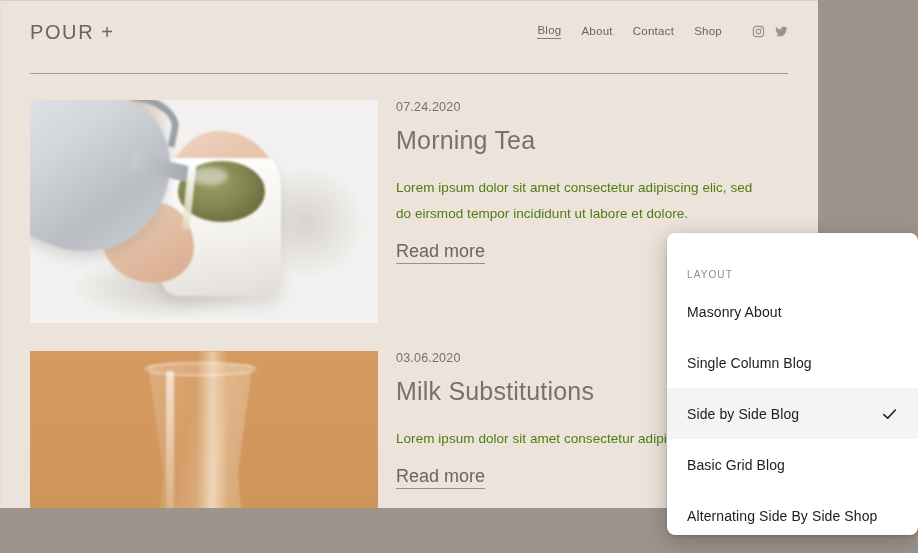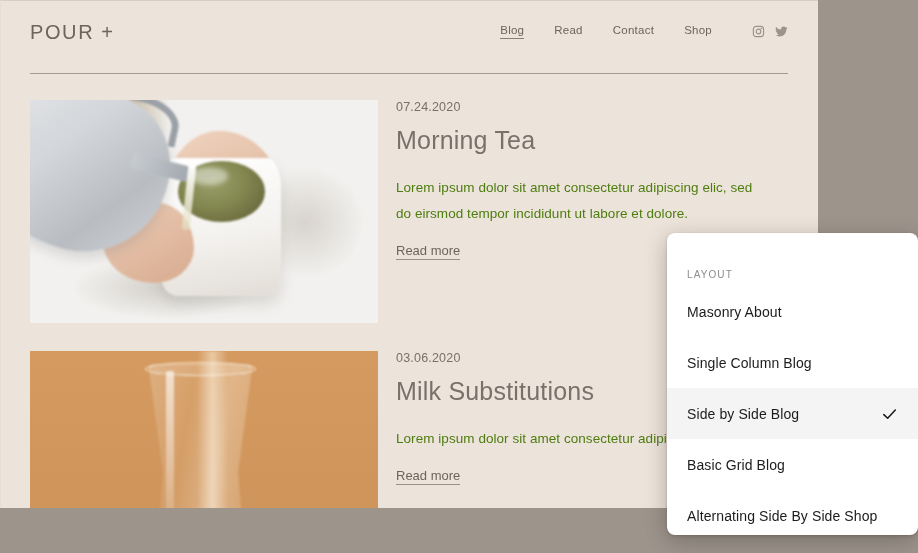--- a/index.html
+++ b/index.html
@@ -55,21 +55,22 @@
     color: #6f635c;
     font-weight: 400;
     white-space: nowrap;
   }
 
   #main-nav {
     position: absolute;
     right: 30px;
     top: 24px;
     display: flex;
-    gap: 30px;
+    align-items: center;
+    gap: 20px;
   }
 
   .nav-link {
     font-size: 11.5px;
     color: #6f635c;
     letter-spacing: .25px;
     text-decoration: none;
     white-space: nowrap;
     padding-bottom: 2px;
   }
@@ -155,21 +156,21 @@
     font-size: 13.5px;
     line-height: 1.92;
     color: #4d7c0f;
     letter-spacing: .05px;
     margin-bottom: 14px;
     max-width: 372px;
   }
 
   .post-readmore {
     display: inline-block;
-    font-size: 13px;
+    font-size: 18px;
     color: #6f635c;
     text-decoration: none;
     border-bottom: 1px solid #9b8f86;
     padding-bottom: 1px;
   }
 
   
   .art-tea { background: #f2f1ef; }
   .art-tea .bg-warm {
     position: absolute; left: 0; top: 0; width: 40%; height: 52%;
@@ -317,21 +318,21 @@
 </head>
 <body>
 
 <div id="site-canvas">
 
   <header id="site-header">
     <div id="brand-logo">POUR +</div>
 
     <nav id="main-nav">
       <a class="nav-link is-active" href="#">Blog</a>
-      <a class="nav-link" href="#">Read</a>
+      <a class="nav-link" href="#">About</a>
       <a class="nav-link" href="#">Contact</a>
       <a class="nav-link" href="#">Shop</a>
 
       <span id="social-group">
         <a class="social-icon" href="#">
           <svg viewBox="0 0 24 24" fill="none" stroke="#6f635c" stroke-width="2.1">
             <rect x="2.6" y="2.6" width="18.8" height="18.8" rx="5"></rect>
             <circle cx="12" cy="12" r="4.3"></circle>
             <circle cx="17.4" cy="6.6" r="1.3" fill="#6f635c" stroke="none"></circle>
           </svg>

